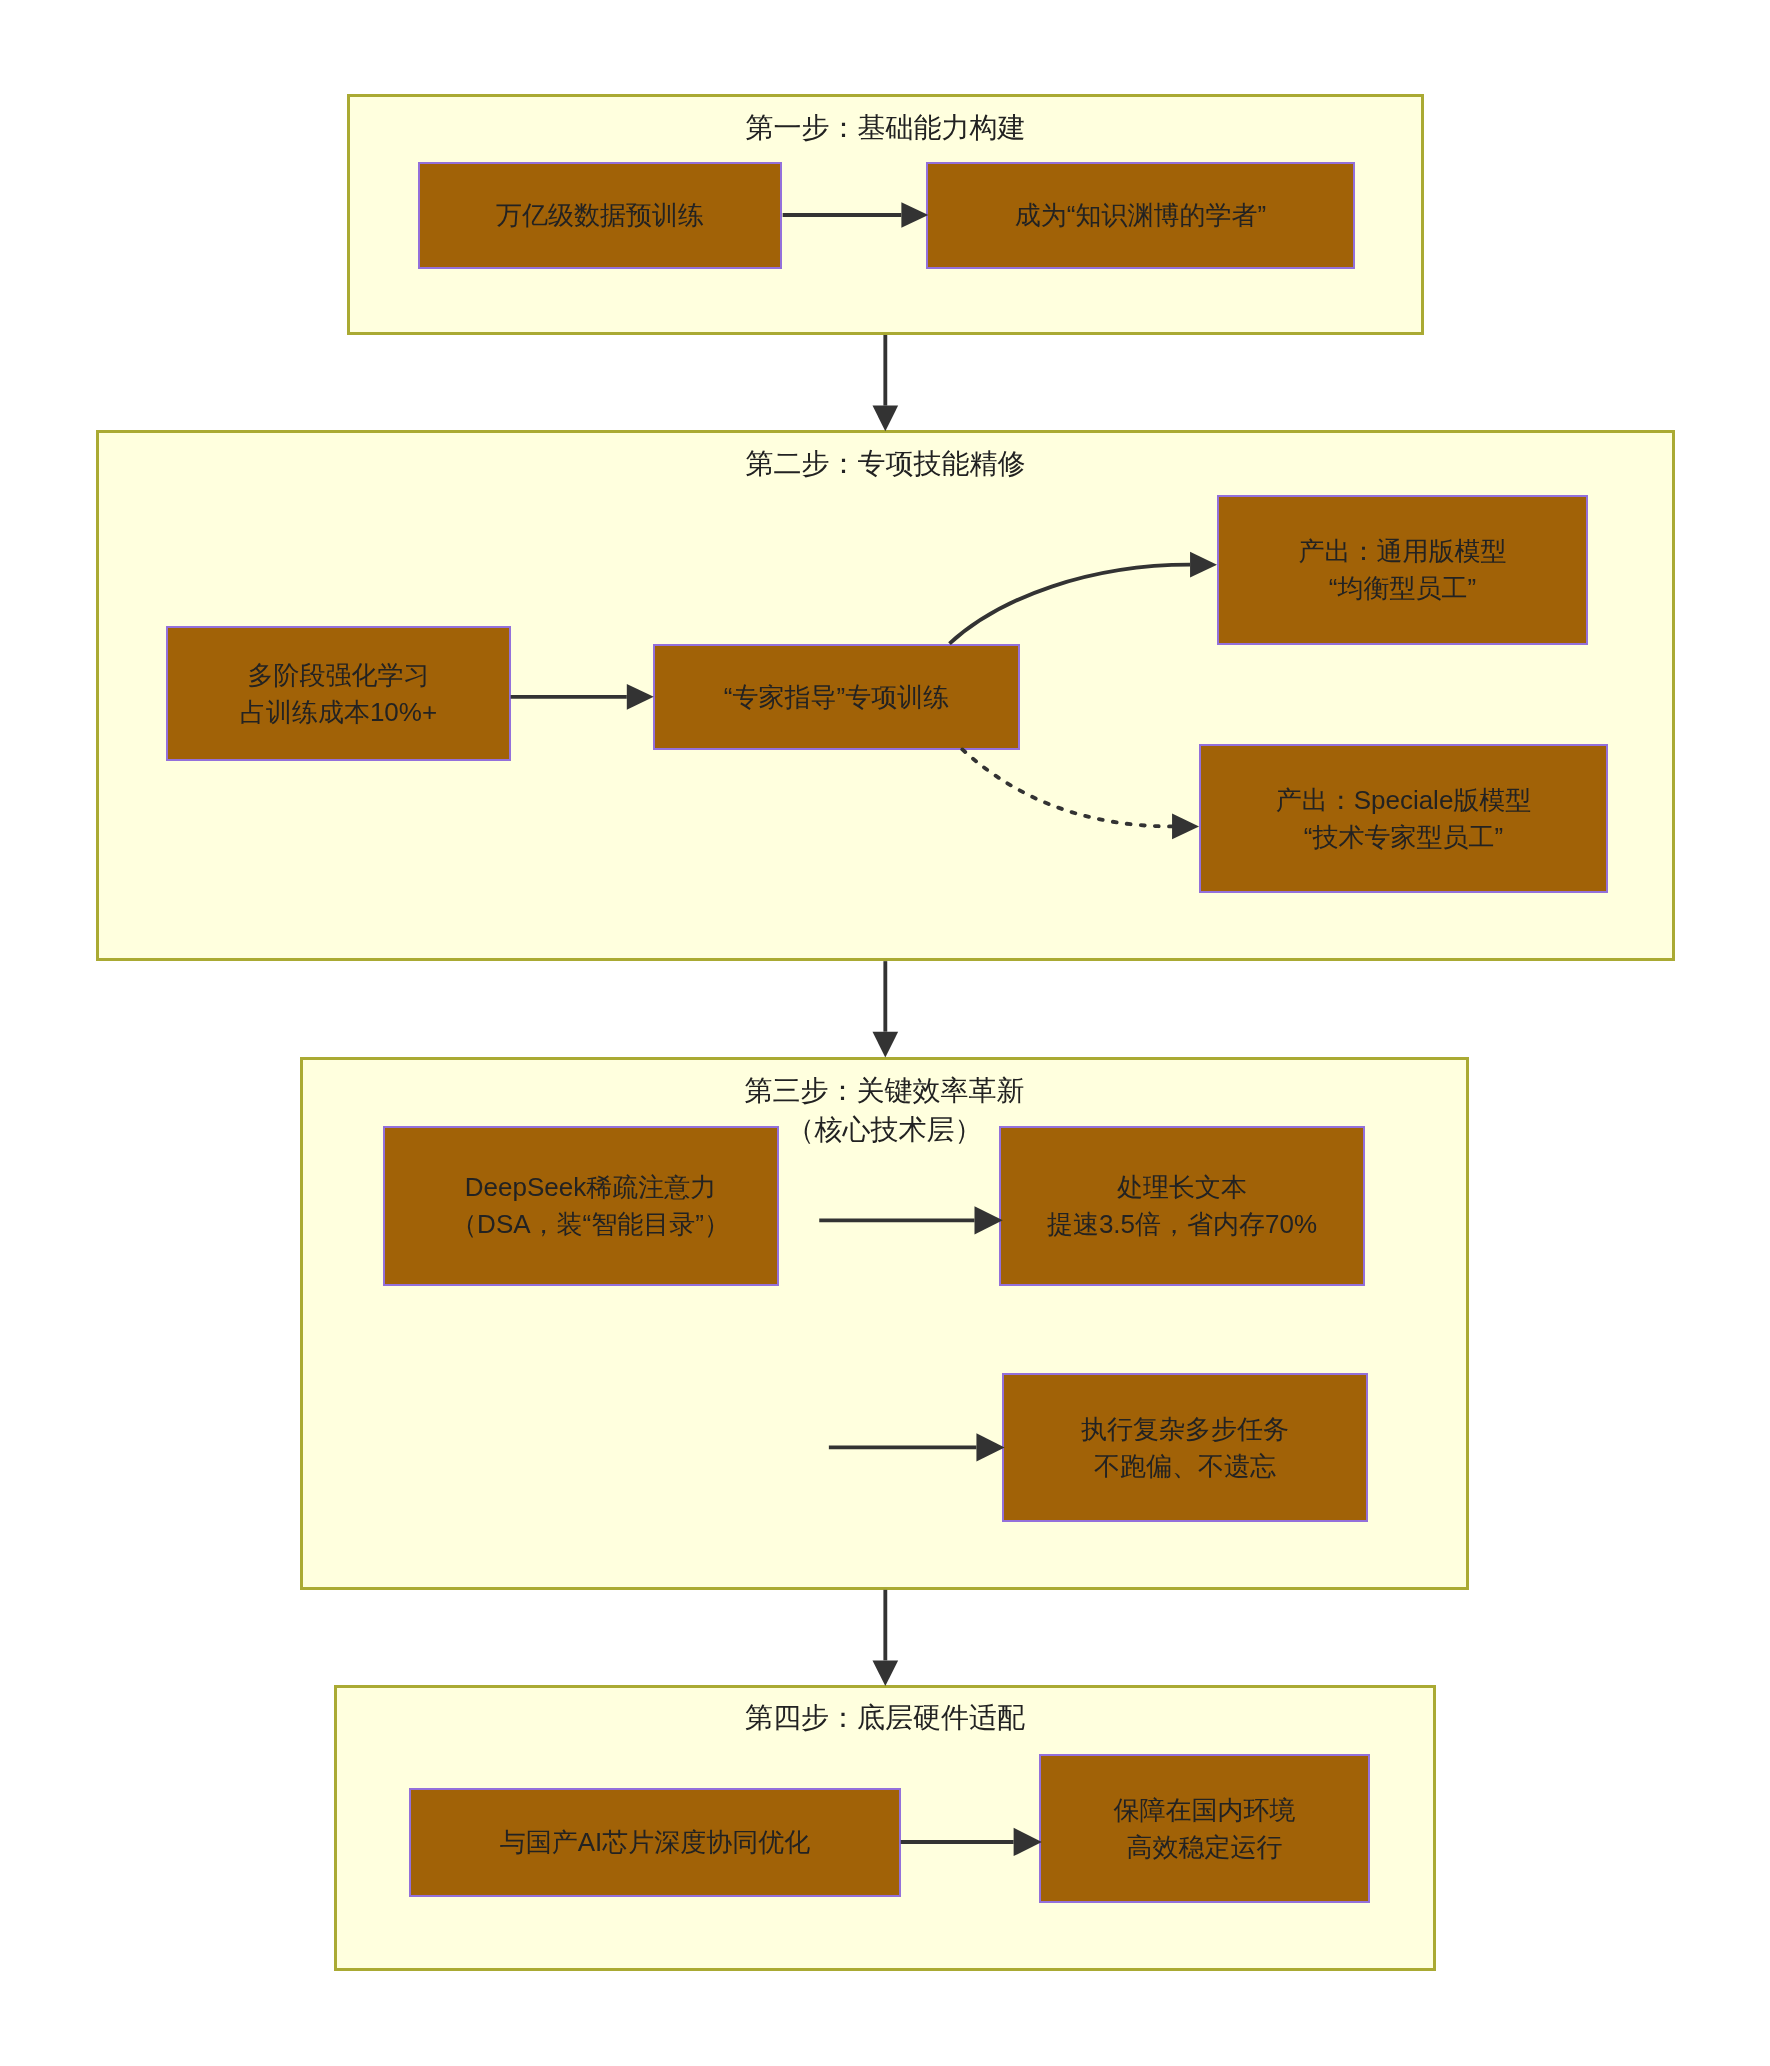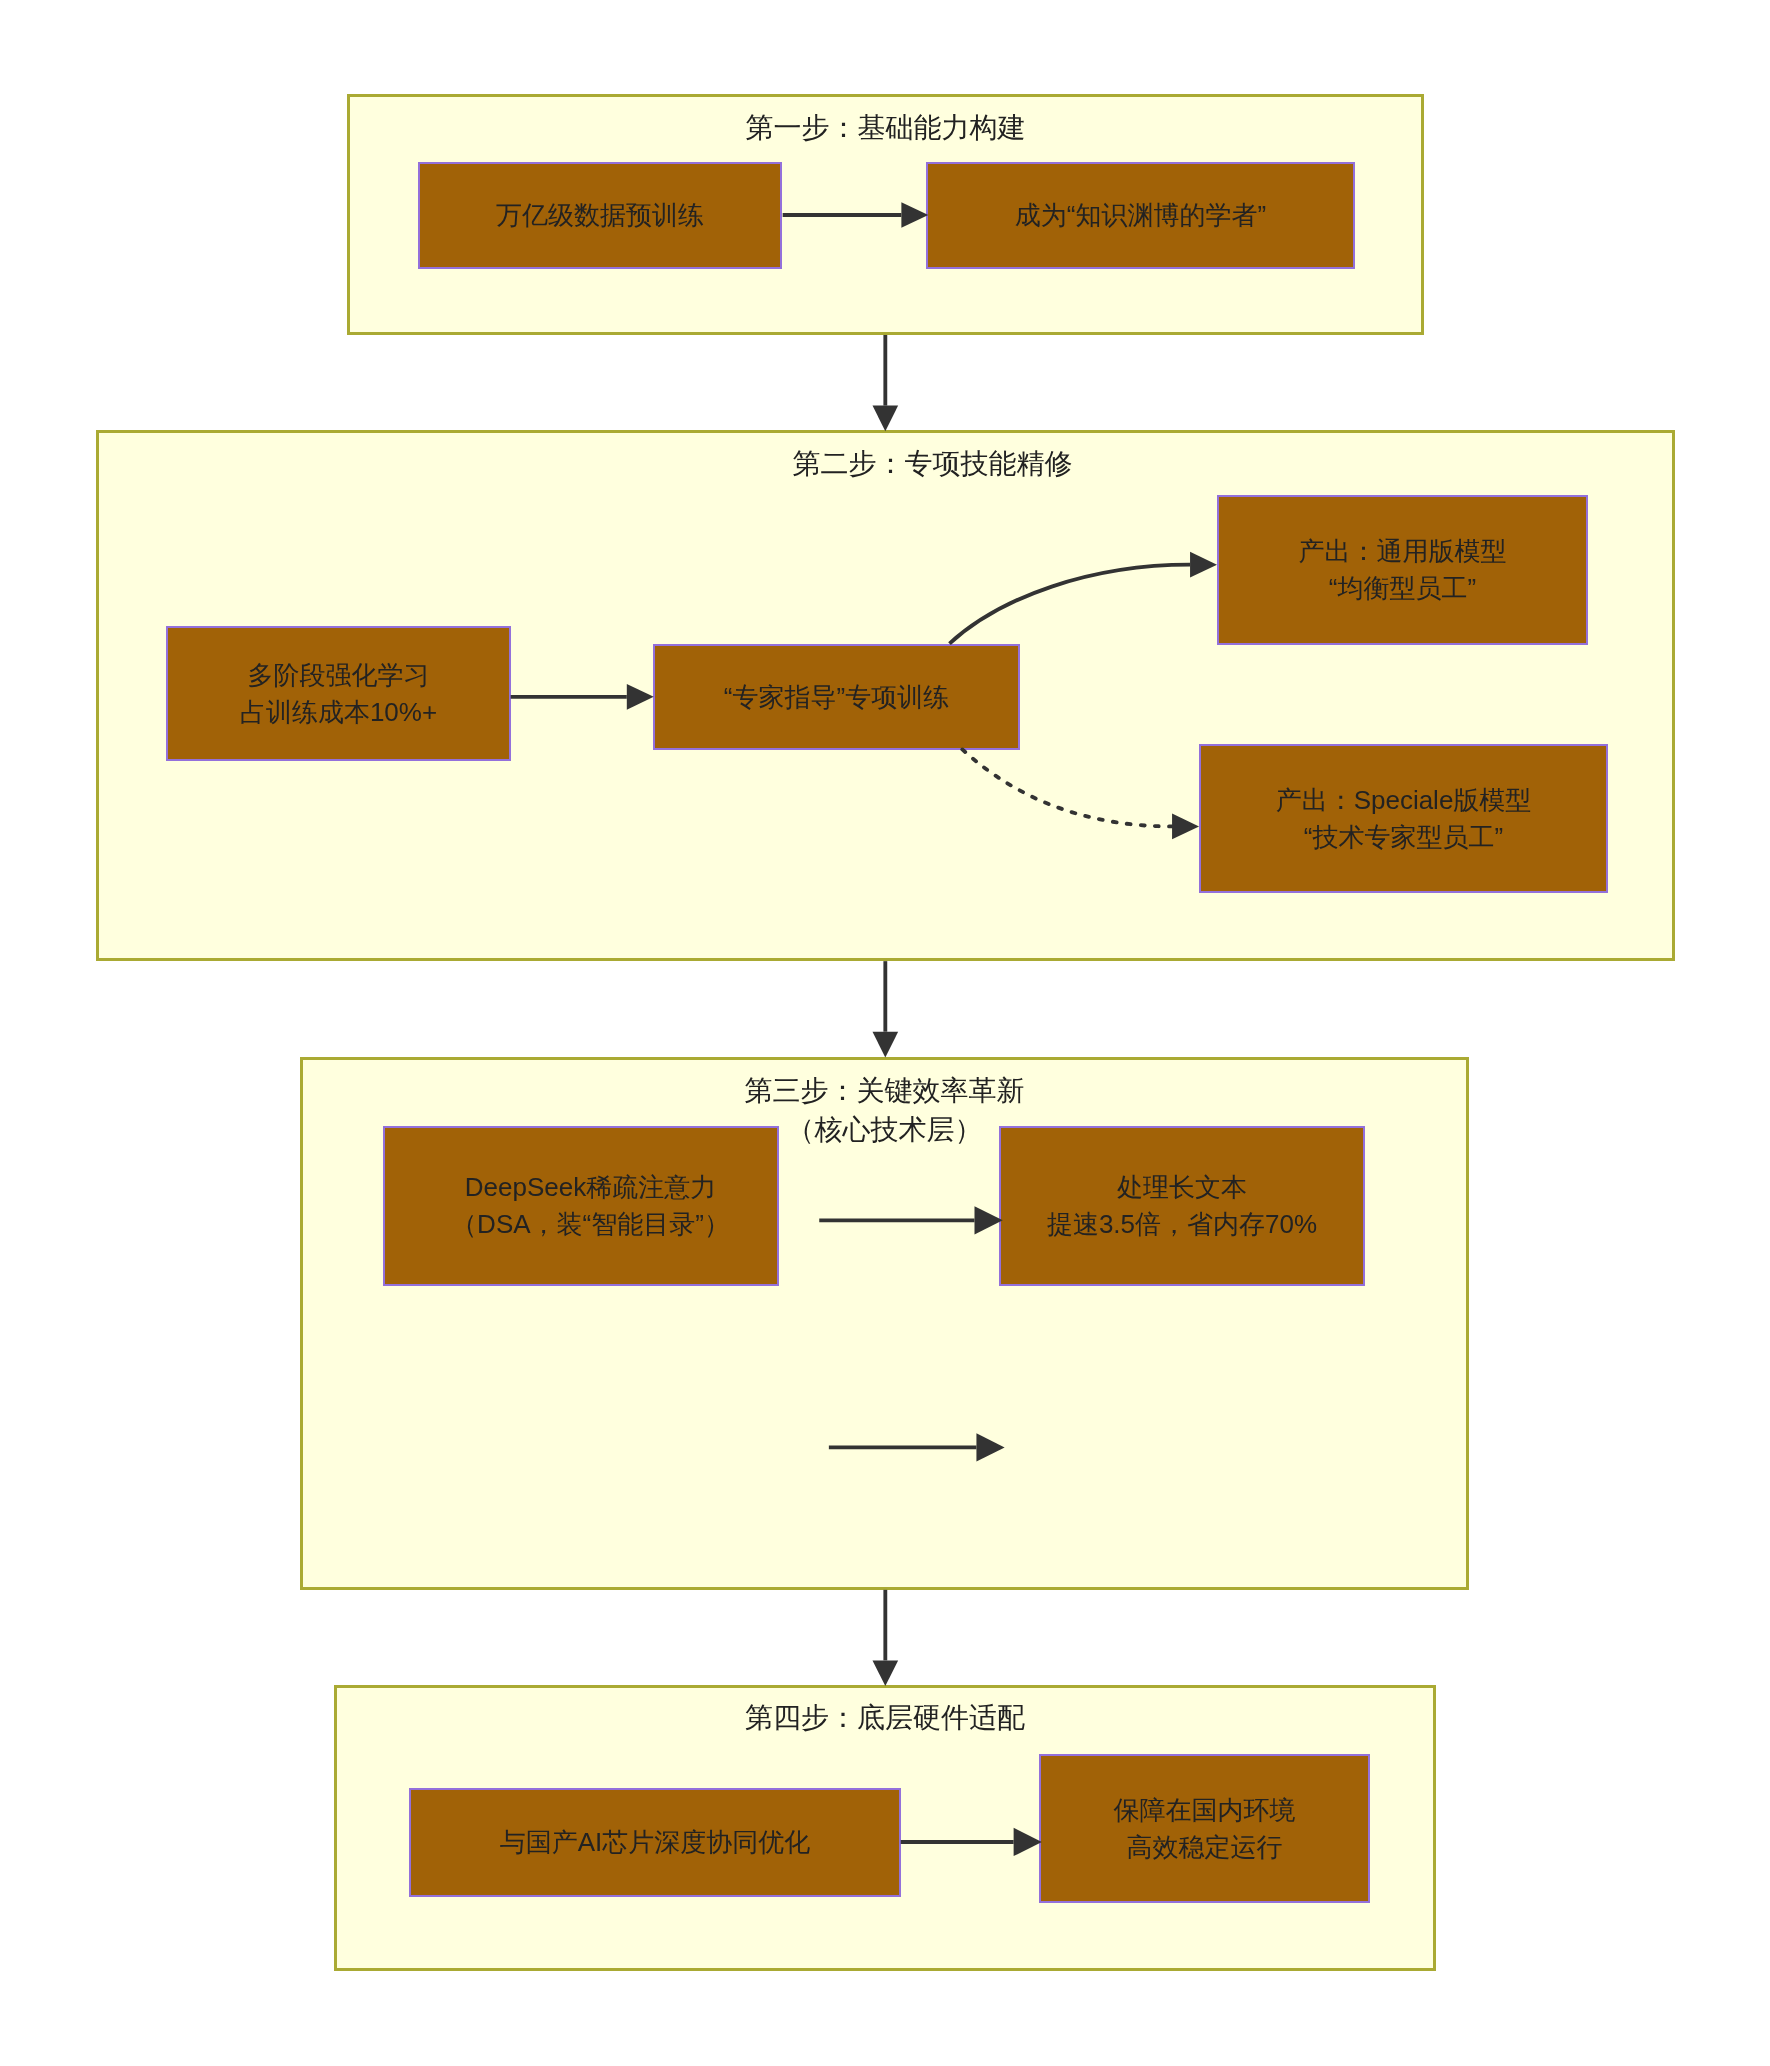--- a/index.html
+++ b/index.html
@@ -85,21 +85,21 @@
   <div class="group" style="left:347px; top:94px; width:1077px; height:241px;">
   </div>
   <div class="group-title" style="left:347px; top:109px; width:1077px;">第一步：基础能力构建</div>
 
   <div class="node" style="left:418px; top:162px; width:364px; height:107px;">万亿级数据预训练</div>
 
   <div class="node" style="left:926px; top:162px; width:429px; height:107px;">成为“知识渊博的学者”</div>
 
   <div class="group" style="left:96px; top:430px; width:1579px; height:531px;">
   </div>
-  <div class="group-title" style="left:96px; top:445px; width:1579px;margin-left:47px;">第二步：专项技能精修</div>
+  <div class="group-title" style="left:96px; top:445px; width:1579px;">第二步：专项技能精修</div>
 
   <div class="node" style="left:166px; top:626px; width:345px; height:135px;">多阶段强化学习
 占训练成本10%+</div>
 
   <div class="node" style="left:653px; top:644px; width:367px; height:106px;">“专家指导”专项训练</div>
 
   <div class="node" style="left:1199px; top:744px; width:409px; height:149px;">产出：Speciale版模型
 “技术专家型员工”</div>
 
   <div class="node" style="left:1217px; top:495px; width:371px; height:150px;">产出：通用版模型
@@ -110,20 +110,22 @@
   <div class="group-title" style="left:300px; top:1072px; width:1169px;">第三步：关键效率革新
 （核心技术层）</div>
 
   <div class="node" style="left:383px; top:1126px; width:396px; height:160px;padding-left:28px;">DeepSeek稀疏注意力
 （DSA，装“智能目录”）</div>
 
   <div class="node" style="left:999px; top:1126px; width:366px; height:160px;">处理长文本
 提速3.5倍，省内存70%</div>
 
 
+  <div class="node" style="left:1002px; top:1373px; width:366px; height:149px;">执行复杂多步任务
+不跑偏、不遗忘</div>
 
   <div class="group" style="left:334px; top:1685px; width:1102px; height:286px;">
   </div>
   <div class="group-title" style="left:334px; top:1699px; width:1102px;">第四步：底层硬件适配</div>
 
   <div class="node" style="left:409px; top:1788px; width:492px; height:109px;">与国产AI芯片深度协同优化</div>
 
   <div class="node" style="left:1039px; top:1754px; width:331px; height:149px;">保障在国内环境
 高效稳定运行</div>
 

